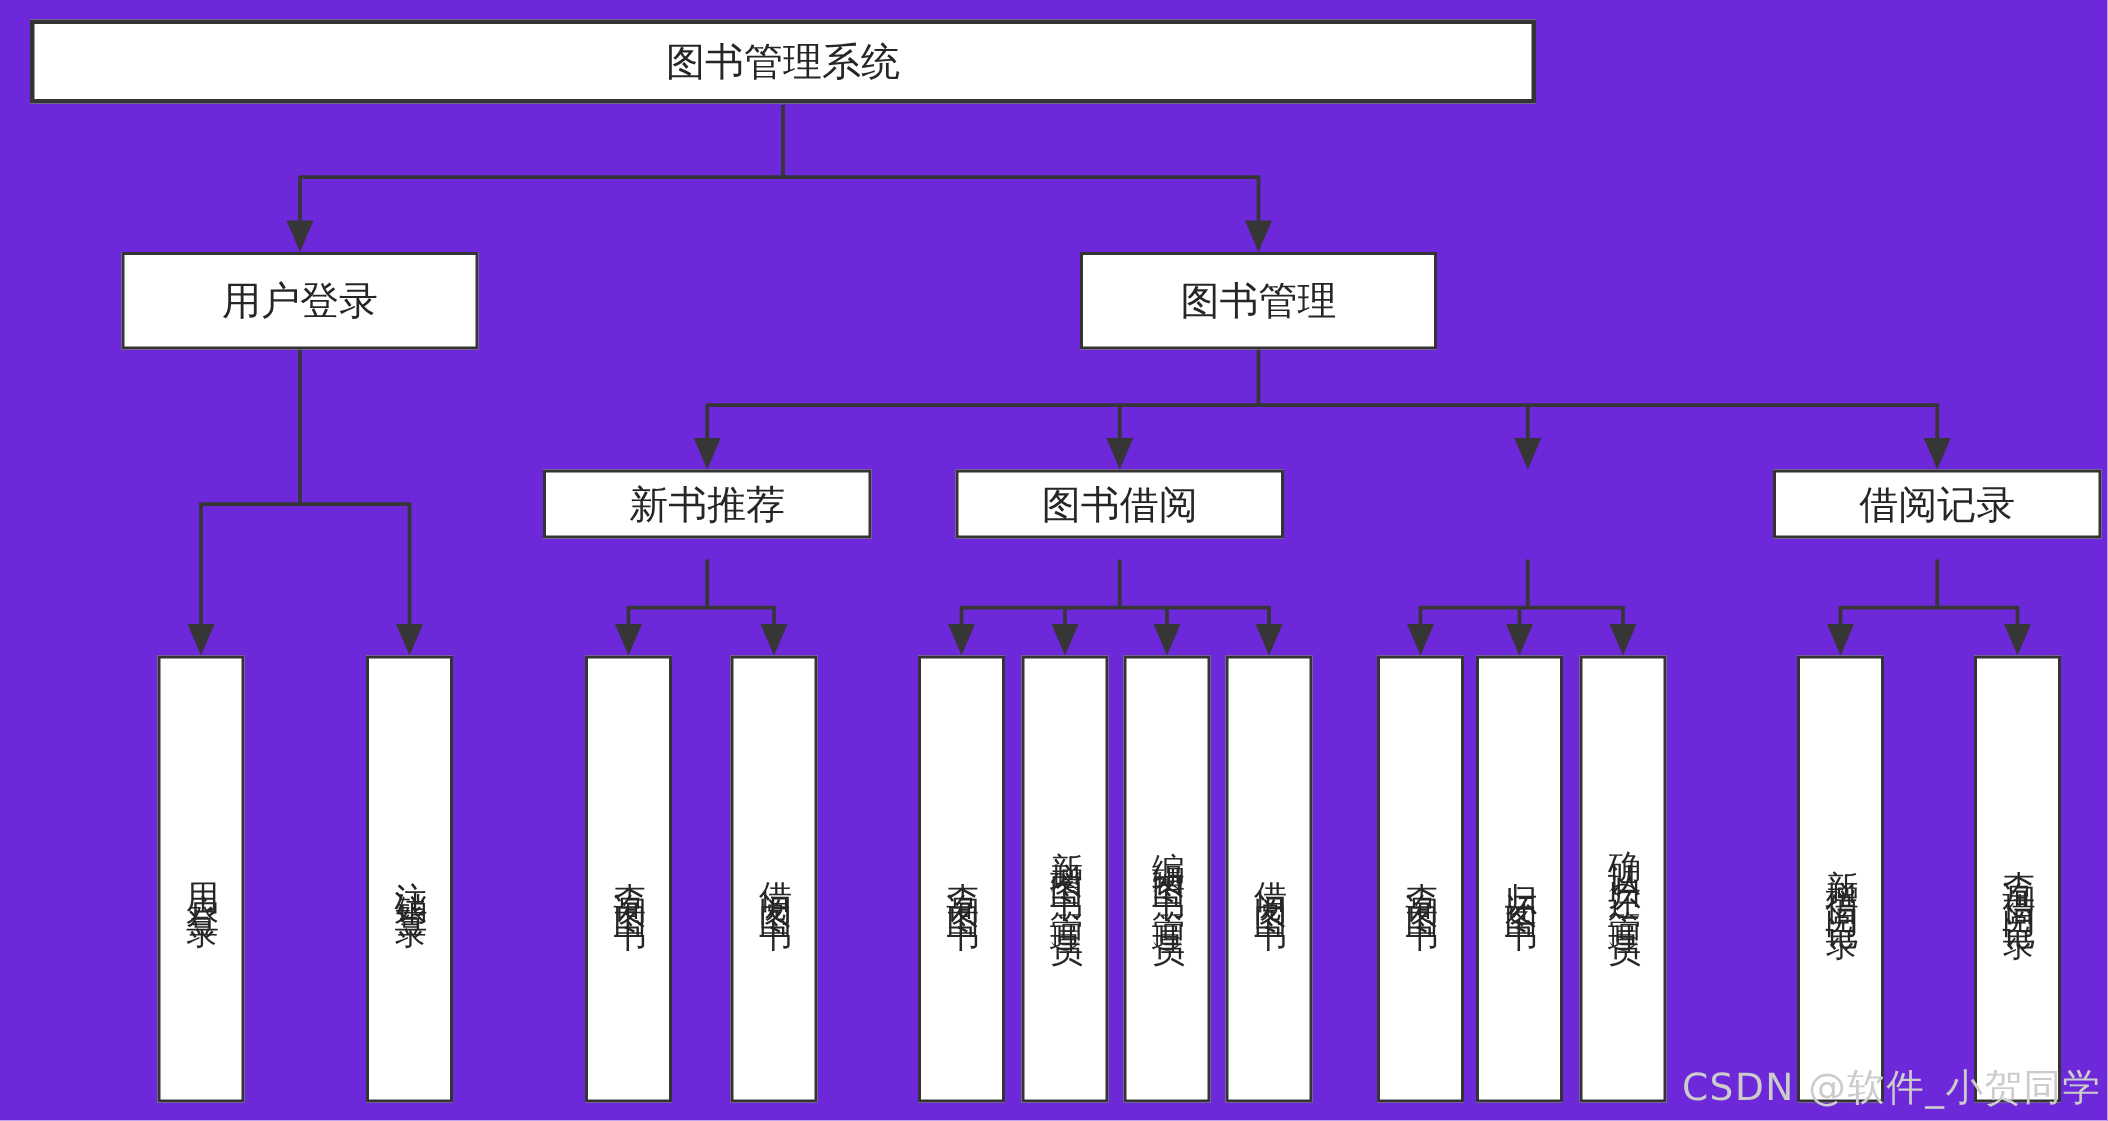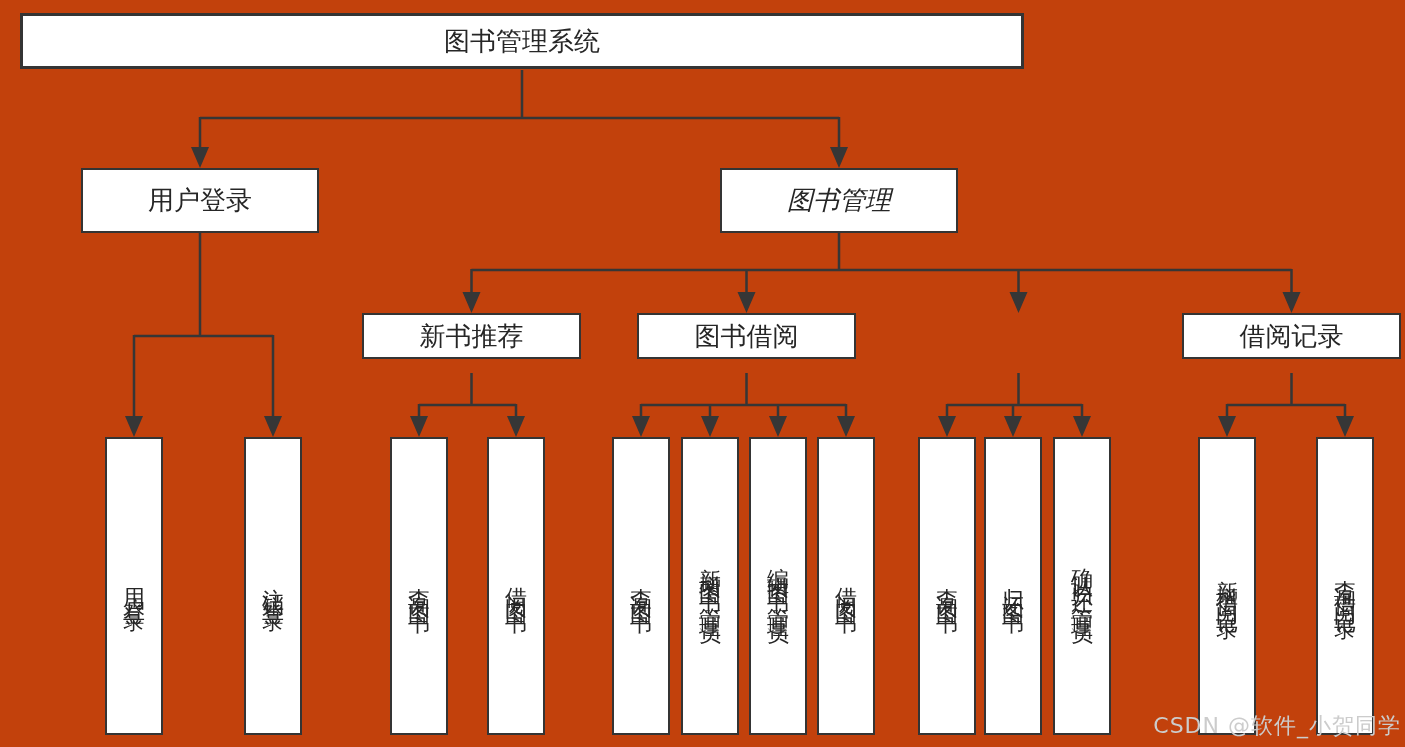--- a/index.html
+++ b/index.html
@@ -5,21 +5,21 @@
   html, body {
     margin: 0;
     padding: 0;
     background: #ffffff;
     font-family: "DejaVu Sans", "Liberation Sans", sans-serif;
   }
   .canvas {
     position: relative;
     width: 1405px;
     height: 747px;
-    background: #c2410c;
+    background: #6d28d9;
     overflow: hidden;
   }
   .connectors {
     position: absolute;
     left: 0;
     top: 0;
     pointer-events: none;
   }
   .node {
     position: absolute;
@@ -45,21 +45,21 @@
     text-orientation: mixed;
     font-size: 22px;
     letter-spacing: 8px;
     line-height: 1;
     white-space: normal;
   }
   .watermark {
     position: absolute;
     right: 4px;
     bottom: 6px;
-    font-size: 22px;
+    font-size: 25px;
     color: #cccccc;
     letter-spacing: 1px;
   }
 </style>
 </head>
 <body>
 
 <div class="canvas">
 
   <svg class="connectors" width="1405" height="747" viewBox="0 0 1405 747">
@@ -81,21 +81,21 @@
              M632 416L650 416L641 437Z M701 416L719 416L710 437Z
              M769 416L787 416L778 437Z M837 416L855 416L846 437Z
              M938 416L956 416L947 437Z M1004 416L1022 416L1013 437Z
              M1073 416L1091 416L1082 437Z M1218 416L1236 416L1227 437Z
              M1336 416L1354 416L1345 437Z"></path>
   </svg>
 
   <div class="node lvl1">图书管理系统</div>
 
   <div class="node lvl2" style="left:81px;">用户登录</div>
-  <div class="node lvl2" style="left:720px;font-style:italic;">图书管理</div>
+  <div class="node lvl2" style="left:720px;">图书管理</div>
 
   <div class="node lvl3" style="left:362px;">新书推荐</div>
   <div class="node lvl3" style="left:637px;text-align:center;">图书借阅</div>
   <div class="node lvl3" style="left:1182px;">借阅记录</div>
 
   <div class="node leaf" style="left:105px;">用户登录</div>
   <div class="node leaf" style="left:244px;">注销登录</div>
 
   <div class="node leaf" style="left:390px;">查询图书</div>
   <div class="node leaf" style="left:487px;">借阅图书</div>

